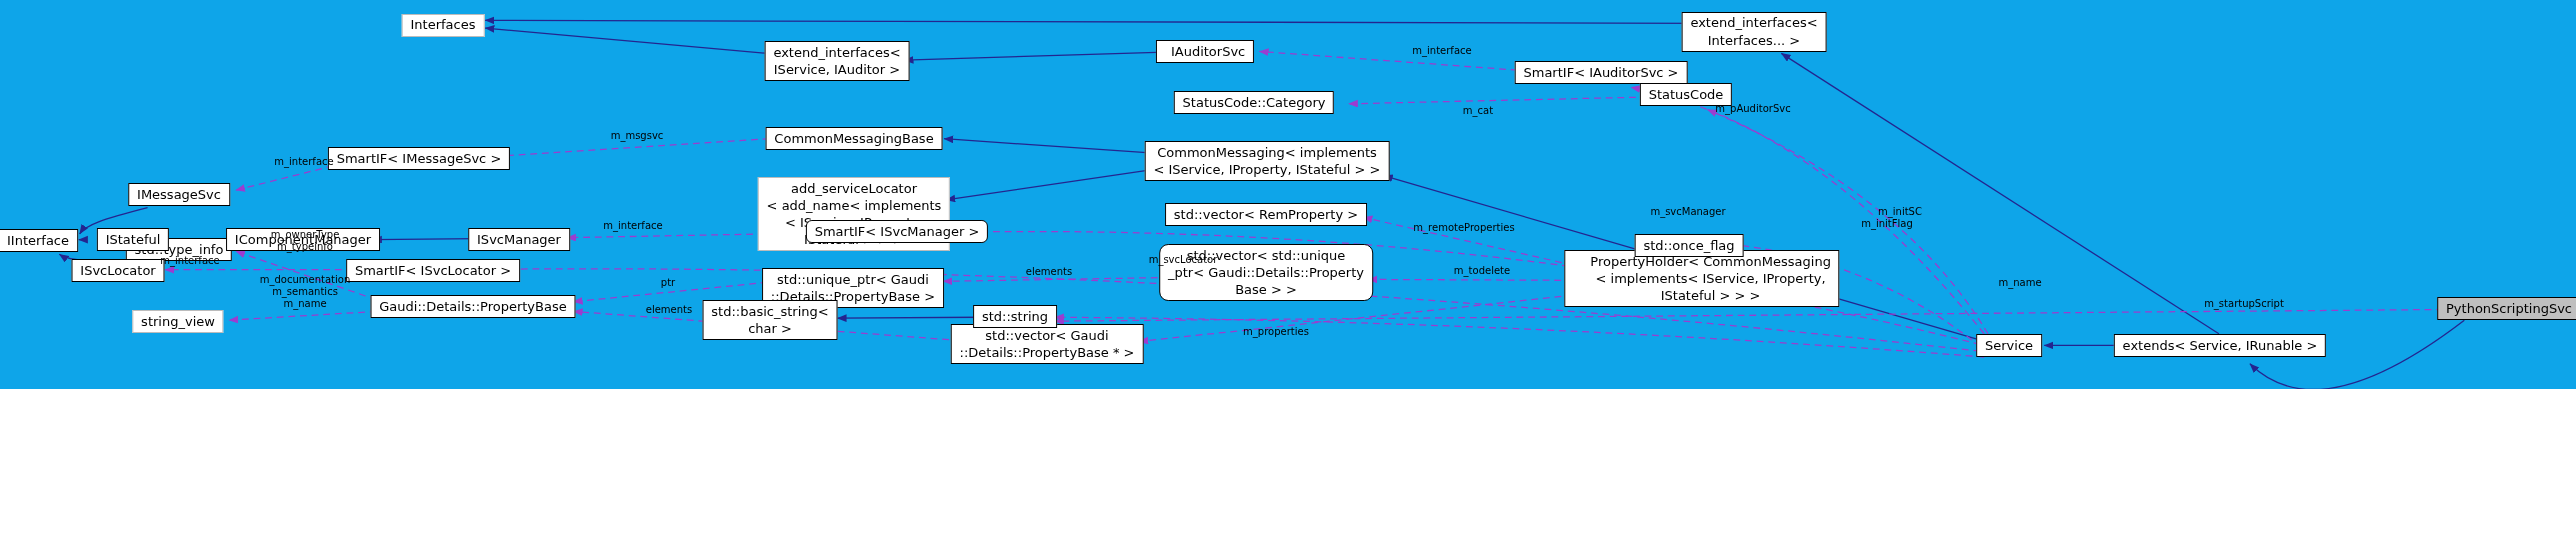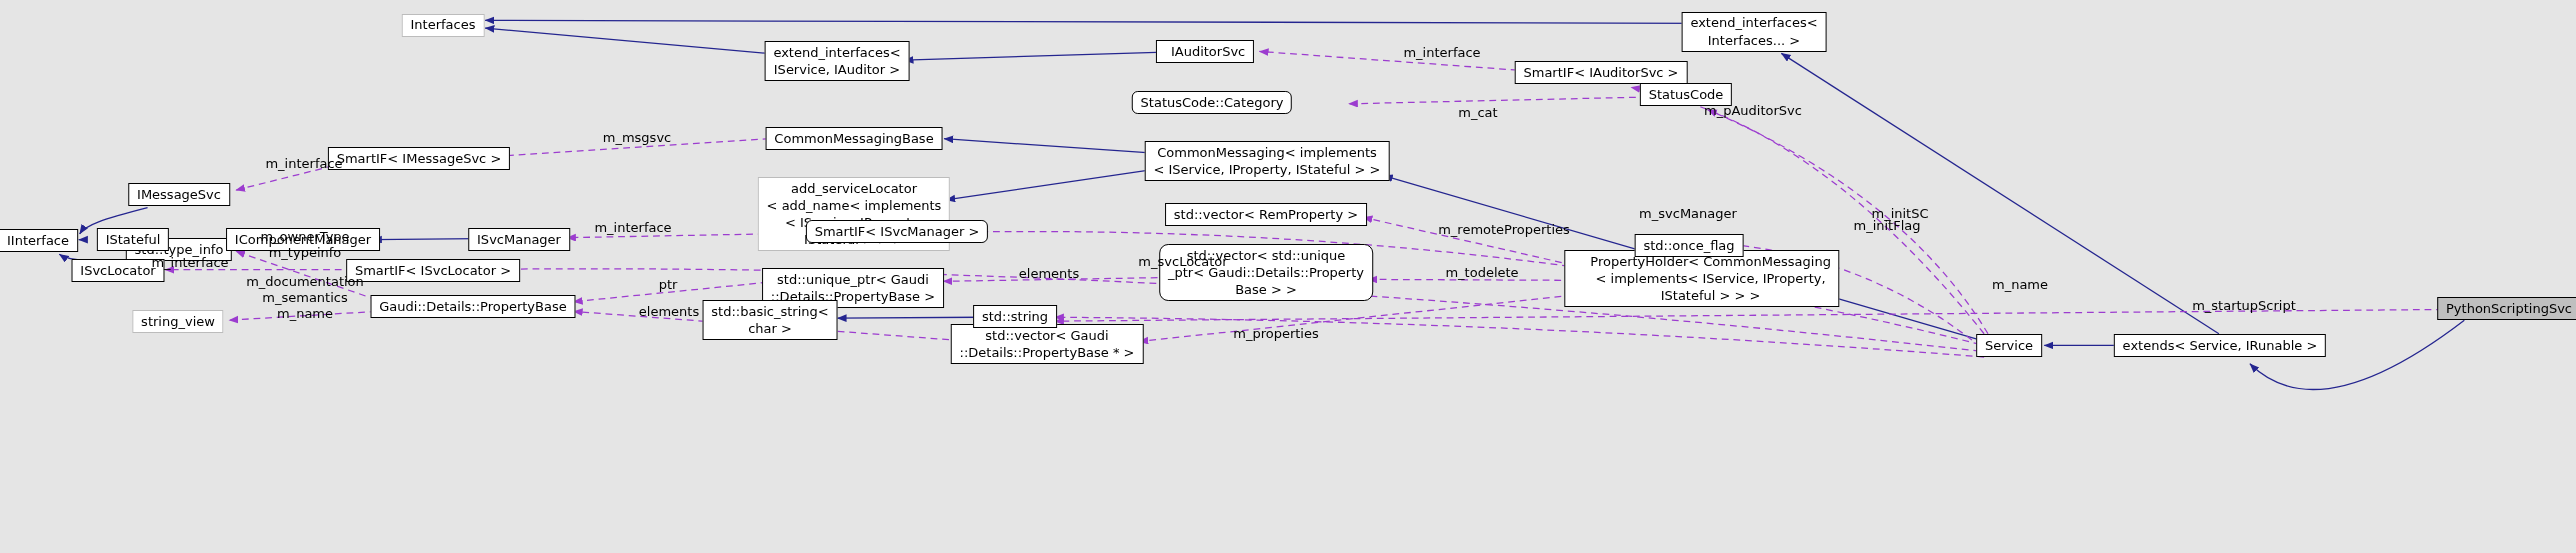--- a/index.html
+++ b/index.html
@@ -1,25 +1,25 @@
 <!DOCTYPE html>
 <html><head>
 <meta charset="utf-8">
 <style>
   html,body{margin:0;padding:0;background:#ffffff;}
-  #canvas{position:relative;width:2576px;height:553px;background:#e5e5e5;overflow:hidden;
+  #canvas{position:relative;width:2576px;height:389px;background:#0ea5e9;overflow:hidden;
           font-family:"DejaVu Sans","Liberation Sans",sans-serif;}
   #edges{position:absolute;left:0;top:0;width:2576px;height:553px;}
   .node{position:absolute;transform:translateX(-50%);box-sizing:border-box;
         background:#ffffff;border:1px solid #000000;color:#000;
         font-size:13px;line-height:1.32;padding:1.9px 7.8px;text-align:center;
         white-space:pre;z-index:2;}
   .node.external{border-color:#bcbcbc;}
   .node.focus{background:#bfbfbf;border:1px solid #000;}
-  .elabel{position:absolute;transform:translateX(-50%);color:#000;font-size:13px;
+  .elabel{position:absolute;transform:translateX(-50%);color:#000;font-size:10px;
           line-height:1.22;text-align:center;white-space:pre;z-index:3;}
 </style>
 </head>
 <body>
 
 <div id="canvas">
   <svg id="edges" xmlns="http://www.w3.org/2000/svg" viewBox="0 0 2655 570" width="2576" height="553">
     <defs>
       <marker id="arr-inherit" markerWidth="11" markerHeight="9" refX="9.5" refY="4" orient="auto" markerUnits="userSpaceOnUse">
         <path d="M0,0 L10,4 L0,8 z" fill="#24258f"></path>
@@ -69,21 +69,21 @@
       </g>
   </svg>
   <div id="nodes">
       <div class="node external" style="left: 443px; top: 13.6px;">Interfaces</div>
       <div class="node" style="left: 837px; top: 41px;">extend_interfaces&lt;
 IService, IAuditor &gt;</div>
       <div class="node" style="left: 1205px; top: 40px; padding-left: 14px;">IAuditorSvc</div>
       <div class="node" style="left: 1754px; top: 11.6px;">extend_interfaces&lt;
 Interfaces... &gt;</div>
       <div class="node" style="left: 1601px; top: 61px;">SmartIF&lt; IAuditorSvc &gt;</div>
-      <div class="node" style="left: 1212px; top: 91px; border-radius: 6px;">StatusCode::Category</div>
+      <div class="node" style="left: 1254px; top: 91px;">StatusCode::Category</div>
       <div class="node" style="left: 1686px; top: 83px;">StatusCode</div>
       <div class="node" style="left: 419px; top: 147px;">SmartIF&lt; IMessageSvc &gt;</div>
       <div class="node" style="left: 854px; top: 127px;">CommonMessagingBase</div>
       <div class="node" style="left: 1267px; top: 141px;">CommonMessaging&lt; implements
 &lt; IService, IProperty, IStateful &gt; &gt;</div>
       <div class="node external" style="left: 854px; top: 177px;">add_serviceLocator
 &lt; add_name&lt; implements
 &lt; IService, IProperty,
 IStateful &gt; &gt; &gt;</div>
       <div class="node" style="left: 179px; top: 183px;">IMessageSvc</div>
@@ -124,21 +124,21 @@
       <div class="elabel" style="left: 637px; top: 130px;">m_msgsvc</div>
       <div class="elabel" style="left: 304px; top: 156px;">m_interface</div>
       <div class="elabel" style="left: 305px; top: 229px;">m_ownerType
 m_typeinfo</div>
       <div class="elabel" style="left: 305px; top: 274px;">m_documentation
 m_semantics
 m_name</div>
       <div class="elabel" style="left: 668px; top: 277px;">ptr</div>
       <div class="elabel" style="left: 1049px; top: 266px;">elements</div>
       <div class="elabel" style="left: 669px; top: 304px;">elements</div>
-      <div class="elabel" style="left: 1504px; top: 222px; text-align: right;">m_remoteProperties</div>
+      <div class="elabel" style="left: 1464px; top: 222px; text-align: right;">m_remoteProperties</div>
       <div class="elabel" style="left: 1482px; top: 265px;">m_todelete</div>
       <div class="elabel" style="left: 1276px; top: 326px;">m_properties</div>
       <div class="elabel" style="left: 1688px; top: 206px;">m_svcManager</div>
       <div class="elabel" style="left: 633px; top: 220px;">m_interface</div>
       <div class="elabel" style="left: 1887px; top: 218px;">m_initFlag</div>
       <div class="elabel" style="left: 1183px; top: 254px;">m_svcLocator</div>
       <div class="elabel" style="left: 190px; top: 255px;">m_interface</div>
       <div class="elabel" style="left: 2020px; top: 277px;">m_name</div>
       <div class="elabel" style="left: 2244px; top: 298px;">m_startupScript</div>
     </div>

